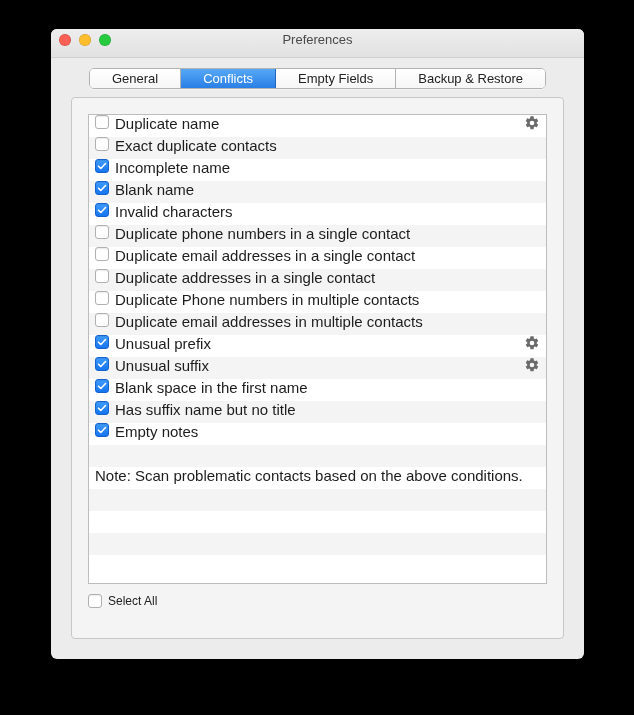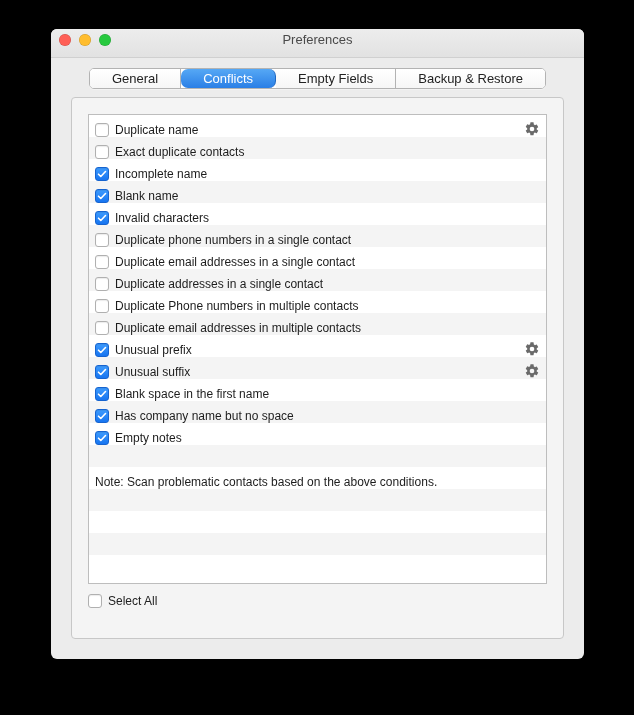--- a/index.html
+++ b/index.html
@@ -57,44 +57,43 @@
     color:#222;
     background: linear-gradient(#ffffff,#f6f6f6);
     border-right:1px solid #b3b3b3;
     cursor: default;
   }
   .segmented .seg:last-child { border-right:none; }
   .segmented .seg.active {
     background: linear-gradient(#56a8f5,#2a7fe6);
     color:#fff;
     border-right-color:#1f66c0;
-    border-radius:7px;
   }
   .segmented .seg.active + .seg {
   }
   .panel {
     position:absolute;
     left:20px; top:68px; right:20px; bottom:20px;
     border:1px solid #c7c7c7;
     border-radius:4px;
     background:#f4f4f4;
     padding:16px 16px 10px 16px;
   }
   .listbox {
     border:1px solid #bdbdbd;
     background:#fff;
     height: 470px;
     overflow:hidden;
   }
   .row {
     height:22px;
     display:flex;
-    align-items:flex-end;
+    align-items:flex-start;
     padding:0 6px;
-    font-size:12px;
+    font-size:15px;
     color:#1d1d1d;
     position:relative;
   }
   .row:nth-child(odd){ background:#ffffff; }
   .row:nth-child(even){ background:#f4f4f4; }
   .checkbox {
     width:14px; height:14px;
     border:1px solid #b0b0b0;
     border-radius:3px;
     background:#fff;
@@ -233,21 +232,21 @@
             </svg>
           </div>
           <span class="label">Blank space in the first name</span>
         </div>
         <div class="row">
           <div class="checkbox checked">
             <svg width="10" height="10" viewBox="0 0 10 10">
               <path d="M1.5 5.2 L3.8 7.5 L8.5 2.5" stroke="#fff" stroke-width="1.6" fill="none" stroke-linecap="round" stroke-linejoin="round"></path>
             </svg>
           </div>
-          <span class="label">Has company name but no space</span>
+          <span class="label">Has suffix name but no title</span>
         </div>
         <div class="row">
           <div class="checkbox checked">
             <svg width="10" height="10" viewBox="0 0 10 10">
               <path d="M1.5 5.2 L3.8 7.5 L8.5 2.5" stroke="#fff" stroke-width="1.6" fill="none" stroke-linecap="round" stroke-linejoin="round"></path>
             </svg>
           </div>
           <span class="label">Empty notes</span>
         </div>
         <div class="row"></div>

